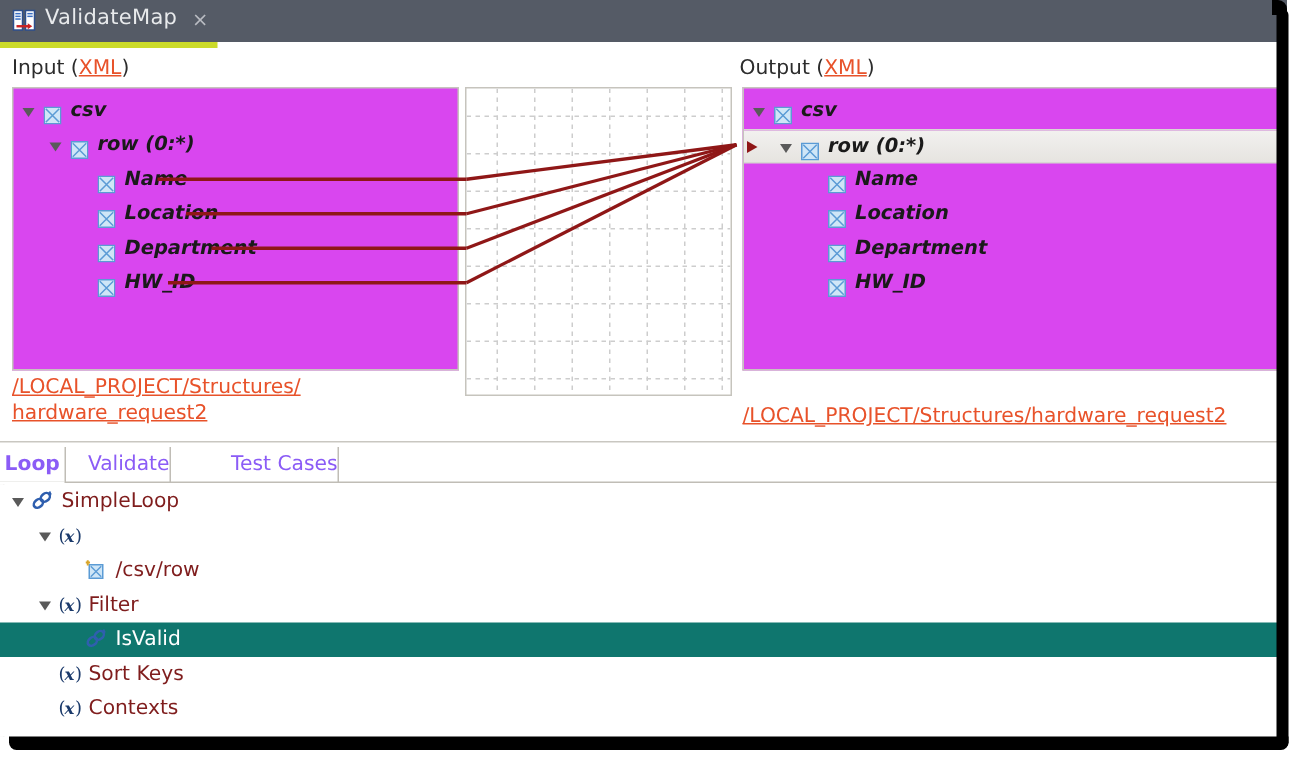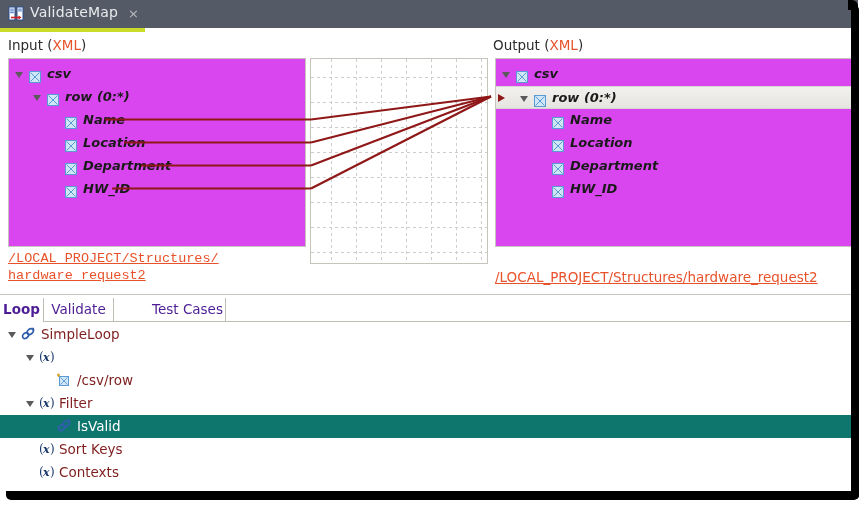--- a/index.html
+++ b/index.html
@@ -88,20 +88,21 @@
 
   
   .panel-caption {
     position: absolute;
     font-size: 13.5px;
     color: #2c2c2c;
     white-space: nowrap;
   }
   .xml-link {
     color: #e8522a;
+    text-decoration: underline;
     cursor: pointer;
   }
 
   
   .tree-panel {
     position: absolute;
     background: #d946ef;
     border: 1px solid #c6c4bd;
     box-sizing: border-box;
     overflow: hidden;
@@ -172,55 +173,56 @@
   
   .path-link {
     position: absolute;
     font-size: 13.5px;
     color: #e8522a;
     text-decoration: underline;
     line-height: 17px;
     cursor: pointer;
     white-space: pre-line;
   }
-  #input-path  { left: 8px;   top: 250px; width: 290px; font-family: Liberation Mono, monospace; }
+  #input-path  { left: 8px;   top: 250px; width: 290px; }
   #output-path { left: 495px; top: 269px; width: 360px; }
 
   
   #bottom-sep {
     position: absolute;
     left: 0; top: 294px;
     width: 858px; height: 1px;
     background: #c9c7c1;
   }
   #tabbar {
     position: absolute;
     left: 0; top: 298px;
     width: 858px; height: 24px;
   }
   .btab {
     position: absolute;
     top: 0;
     height: 24px;
     font-size: 13.5px;
-    color: #4c1d95;
+    color: #8b5cf6;
     line-height: 22px;
     text-align: center;
     box-sizing: border-box;
     cursor: pointer;
     white-space: nowrap;
   }
   .btab.active {
     font-weight: bold;
     background: #ffffff;
     border-right: 1px solid #c0bdb6;
   }
   .btab.inactive {
     border-right: 1px solid #c0bdb6;
     background: #ffffff;
+    text-align: right;
   }
   #tabbar-underline {
     position: absolute;
     left: 0; top: 321px;
     width: 858px; height: 1px;
     background: #c0bdb6;
   }
   #tab-active-mask {
     position: absolute;
     top: 321px;

